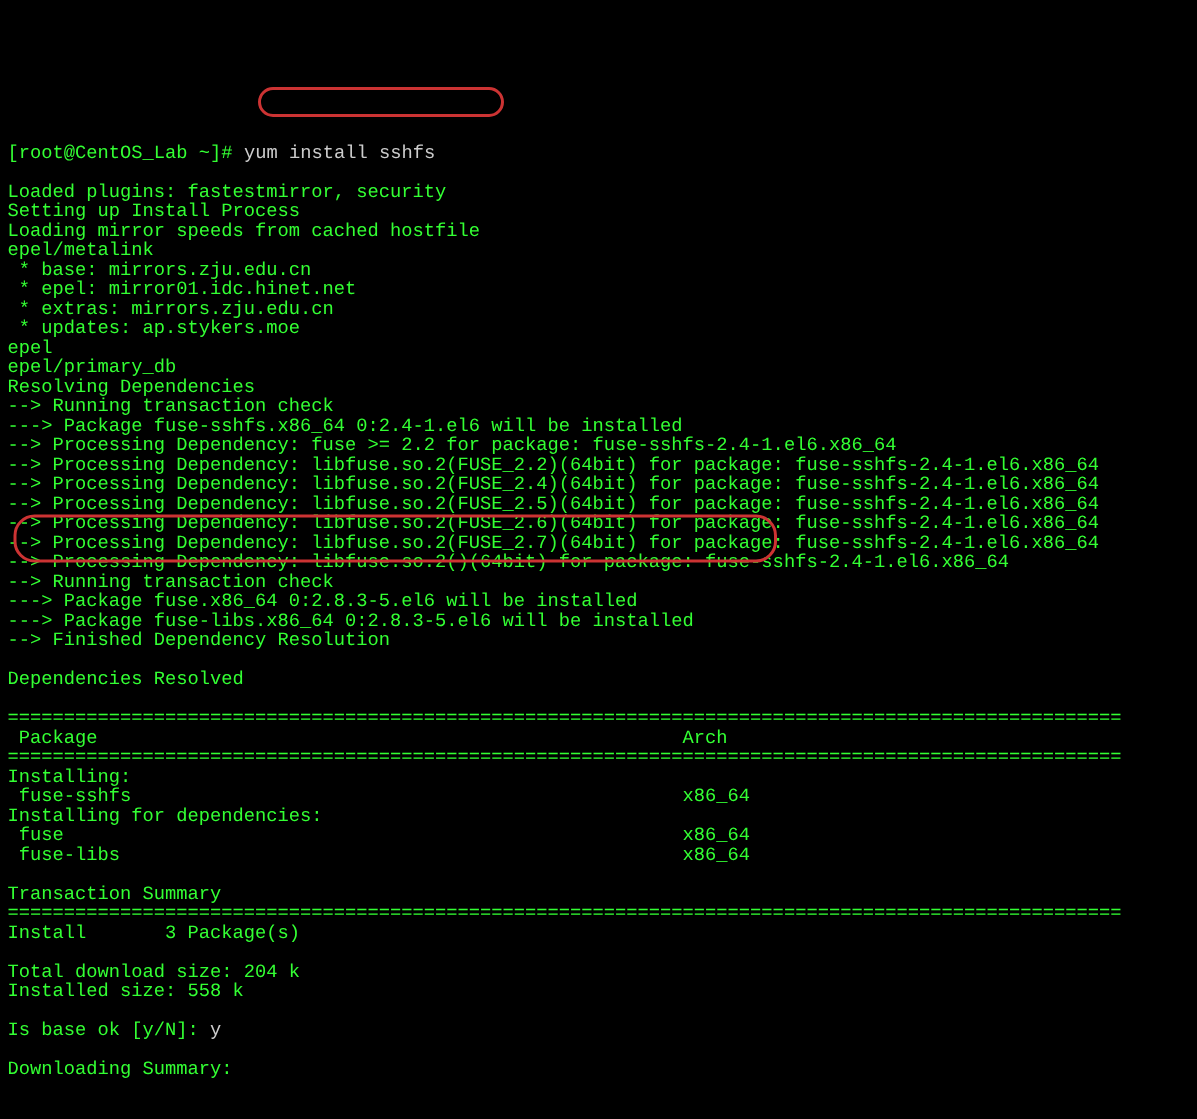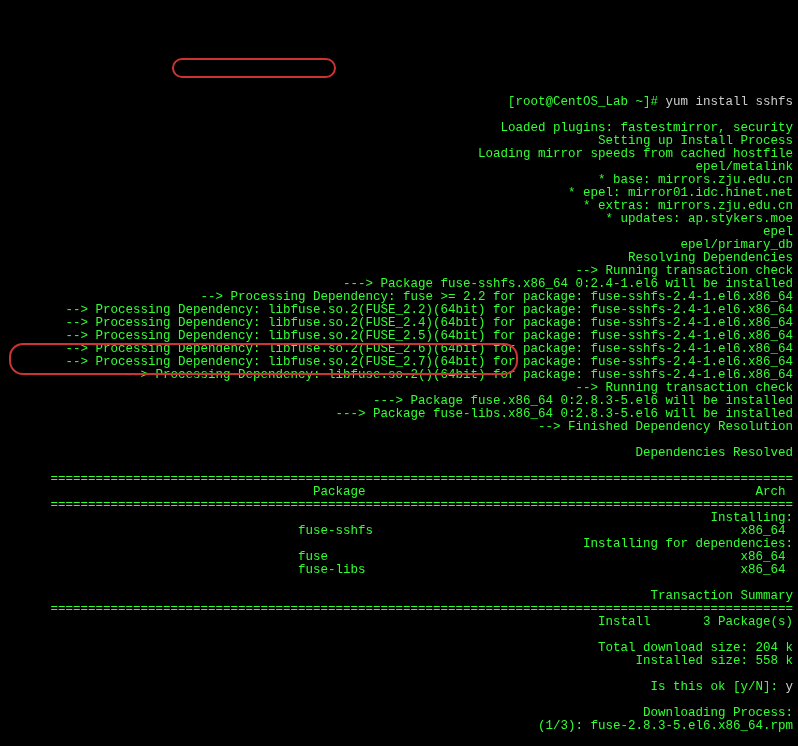--- a/index.html
+++ b/index.html
@@ -6,21 +6,21 @@
       margin: 0;
       padding: 5px;
       background: #000000;
       font-family: "Courier New", monospace;
       font-size: 12.5px;
       line-height: 13px;
       color: #33ff33;
       white-space: pre;
       overflow: hidden;
     }
-    .line { display: block; white-space: pre; text-align: right; }
+    .line { display: block; white-space: pre; }
     .white { color: #cccccc; }
     .prompt-host { color: #33ff33; }
     .circle {
       position: absolute;
       border: 2px solid #cc3333;
       border-radius: 50%;
       background: transparent;
       pointer-events: none;
     }
     .circle1 {
@@ -42,19 +42,19 @@
 </head>
 <body>
 
 
 
 <div class="container">
 <div class="circle circle1"></div>
 <div class="circle circle2"></div>
 <span class="line"><span class="prompt-host">[</span><span>root@CentOS_Lab</span> <span>~</span><span>]#</span> <span class="white">yum install sshfs</span></span>
 <div id="lines-block1"><span class="line">Loaded plugins: fastestmirror, security</span><span class="line">Setting up Install Process</span><span class="line">Loading mirror speeds from cached hostfile</span><span class="line">epel/metalink</span><span class="line"> * base: mirrors.zju.edu.cn</span><span class="line"> * epel: mirror01.idc.hinet.net</span><span class="line"> * extras: mirrors.zju.edu.cn</span><span class="line"> * updates: ap.stykers.moe</span><span class="line">epel</span><span class="line">epel/primary_db</span><span class="line">Resolving Dependencies</span><span class="line">--&gt; Running transaction check</span><span class="line">---&gt; Package fuse-sshfs.x86_64 0:2.4-1.el6 will be installed</span><span class="line">--&gt; Processing Dependency: fuse &gt;= 2.2 for package: fuse-sshfs-2.4-1.el6.x86_64</span><span class="line">--&gt; Processing Dependency: libfuse.so.2(FUSE_2.2)(64bit) for package: fuse-sshfs-2.4-1.el6.x86_64</span><span class="line">--&gt; Processing Dependency: libfuse.so.2(FUSE_2.4)(64bit) for package: fuse-sshfs-2.4-1.el6.x86_64</span><span class="line">--&gt; Processing Dependency: libfuse.so.2(FUSE_2.5)(64bit) for package: fuse-sshfs-2.4-1.el6.x86_64</span><span class="line">--&gt; Processing Dependency: libfuse.so.2(FUSE_2.6)(64bit) for package: fuse-sshfs-2.4-1.el6.x86_64</span><span class="line">--&gt; Processing Dependency: libfuse.so.2(FUSE_2.7)(64bit) for package: fuse-sshfs-2.4-1.el6.x86_64</span><span class="line">--&gt; Processing Dependency: libfuse.so.2()(64bit) for package: fuse-sshfs-2.4-1.el6.x86_64</span><span class="line">--&gt; Running transaction check</span><span class="line">---&gt; Package fuse.x86_64 0:2.8.3-5.el6 will be installed</span><span class="line">---&gt; Package fuse-libs.x86_64 0:2.8.3-5.el6 will be installed</span><span class="line">--&gt; Finished Dependency Resolution</span><span class="line"> </span><span class="line">Dependencies Resolved</span><span class="line"> </span><span class="line">===================================================================================================</span><span class="line"> Package                                                    Arch </span><span class="line">===================================================================================================</span><span class="line">Installing:</span><span class="line"> fuse-sshfs                                                 x86_64 </span><span class="line">Installing for dependencies:</span><span class="line"> fuse                                                       x86_64 </span><span class="line"> fuse-libs                                                  x86_64 </span><span class="line"> </span><span class="line">Transaction Summary</span><span class="line">===================================================================================================</span><span class="line">Install       3 Package(s)</span><span class="line"> </span><span class="line">Total download size: 204 k</span><span class="line">Installed size: 558 k</span></div>
-<span class="line"><span>Is this ok [y/N]: </span><span class="white">y</span></span>
-<div id="lines-block2"><span class="line">Downloading Process:</span><span class="line">(1/3): fuse-2.8.3-5.el6.x86_64.rpm</span></div>
+<span class="line"><span>Is base ok [y/N]: </span><span class="white">y</span></span>
+<div id="lines-block2"><span class="line">Downloading Summary:</span></div>
 
 </div>
 
 
 
 
 </body></html>

